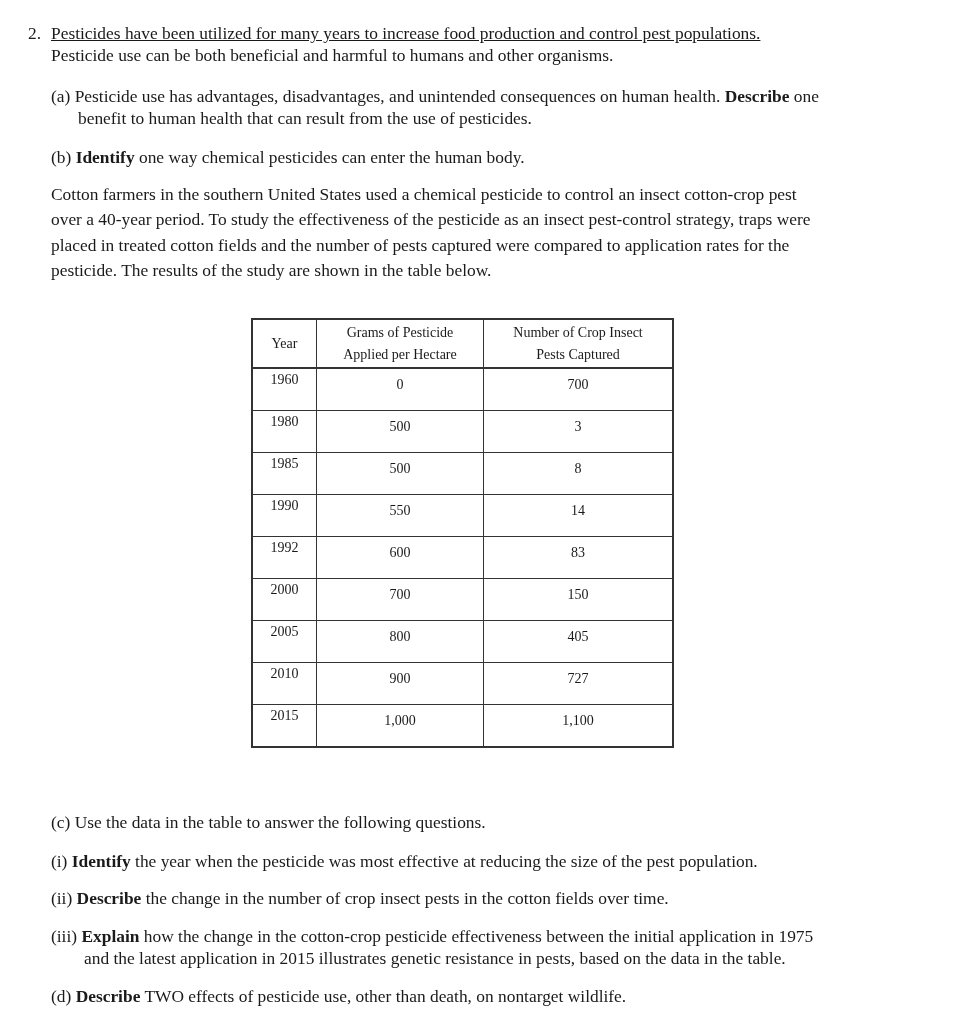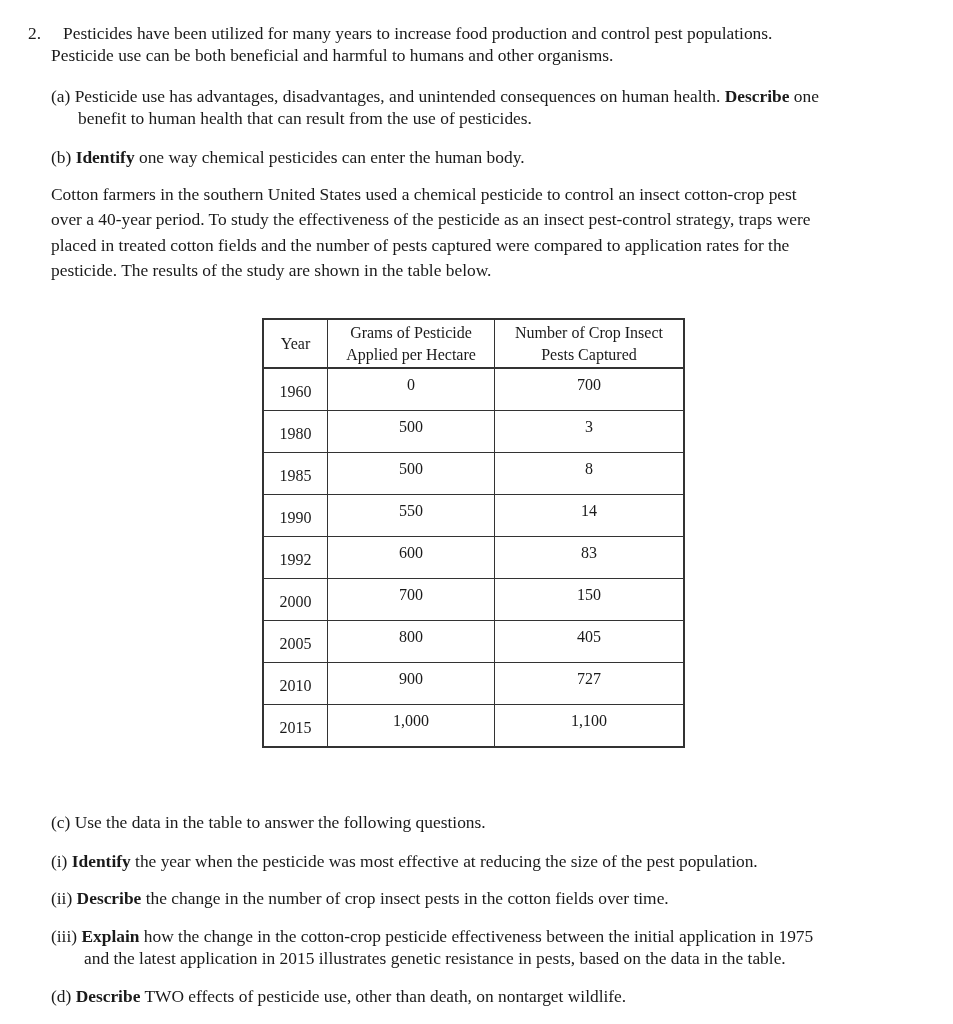--- a/index.html
+++ b/index.html
@@ -4,42 +4,42 @@
 <style>
   html, body { margin: 0; padding: 0; background: #ffffff; }
   body {
     width: 953px; height: 1024px; position: relative; overflow: hidden;
     font-family: "Liberation Serif", "DejaVu Serif", serif;
     font-size: 17.4px; color: #1a1a1a;
   }
   .line { position: absolute; white-space: nowrap; line-height: 22px; }
   b { font-weight: bold; }
   .tbl {
-    position: absolute; left: 262px; top: 318px;
+    position: absolute; left: 251px; top: 318px;
     border-collapse: collapse; border: 2px solid #333;
-    font-size: 16px;
+    font-size: 14px;
   }
   .tbl th, .tbl td {
     border: 1.5px solid #333; padding: 0; text-align: center; font-weight: normal;
     line-height: 22px;
   }
   .tbl th { height: 47px; vertical-align: middle; }
   .tbl thead tr { border-bottom: 2.5px solid #333; }
   .tbl td { height: 41px; vertical-align: top; }
-  .tbl td.year { padding-top: 12px; height: 29px; vertical-align: top; text-align: center; }
+  .tbl td.year { padding-top: 0; height: 29px; vertical-align: top; text-align: center; }
   .tbl td.val { padding-top: 5px; height: 36px; }
   .c1 { width: 63px; }
   .c2 { width: 166px; }
   .c3 { width: 188px; margin-top: 48px; }
 </style>
 </head>
 <body>
 
 <div class="line" style="left:28px; top:22px;">2.</div>
-<div class="line" style="left:63px; top:22px;">Pesticides have been utilized for many years to increase food production and control pest populations.</div>
+<div class="line" style="left:51px; top:22px;text-decoration:underline;">Pesticides have been utilized for many years to increase food production and control pest populations.</div>
 <div class="line" style="left:51px; top:44px;">Pesticide use can be both beneficial and harmful to humans and other organisms.</div>
 
 <div class="line" style="left:51px; top:85px;">
   <span>(a)</span>
   <span>Pesticide use has advantages, disadvantages, and unintended consequences on human health. </span><b>Describe</b><span> one</span>
 </div>
 <div class="line" style="left:78px; top:107px;">benefit to human health that can result from the use of pesticides.</div>
 
 <div class="line" style="left:51px; top:146px;">
   <span>(b)</span>

